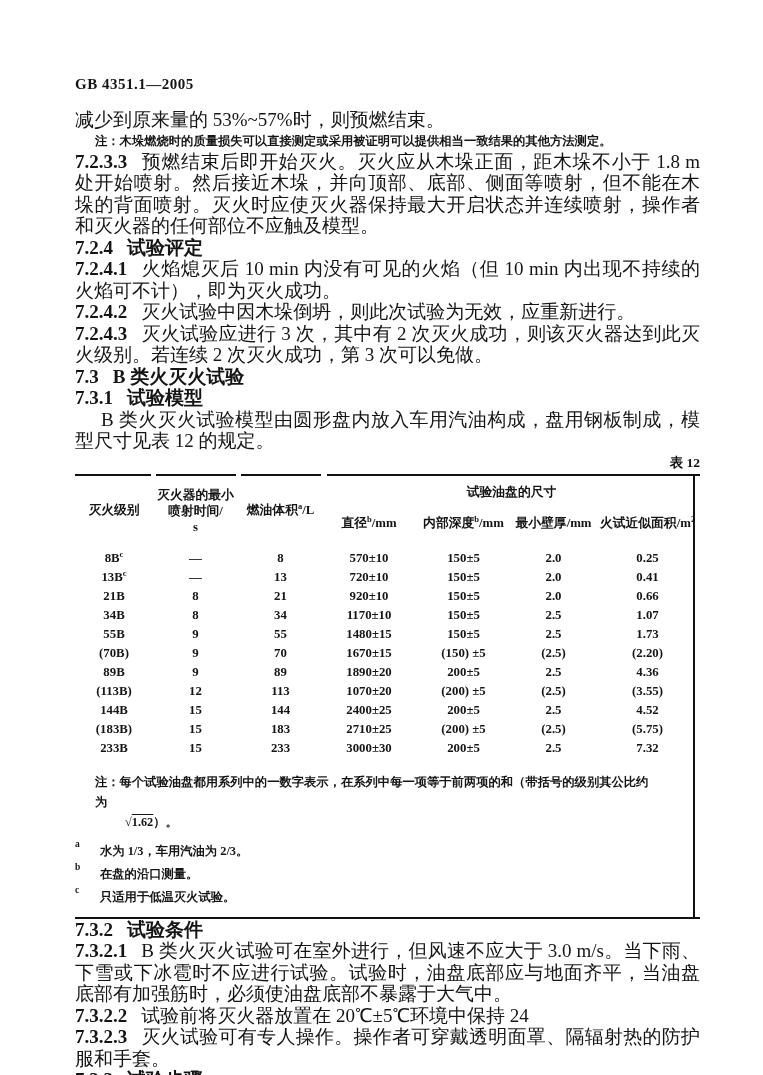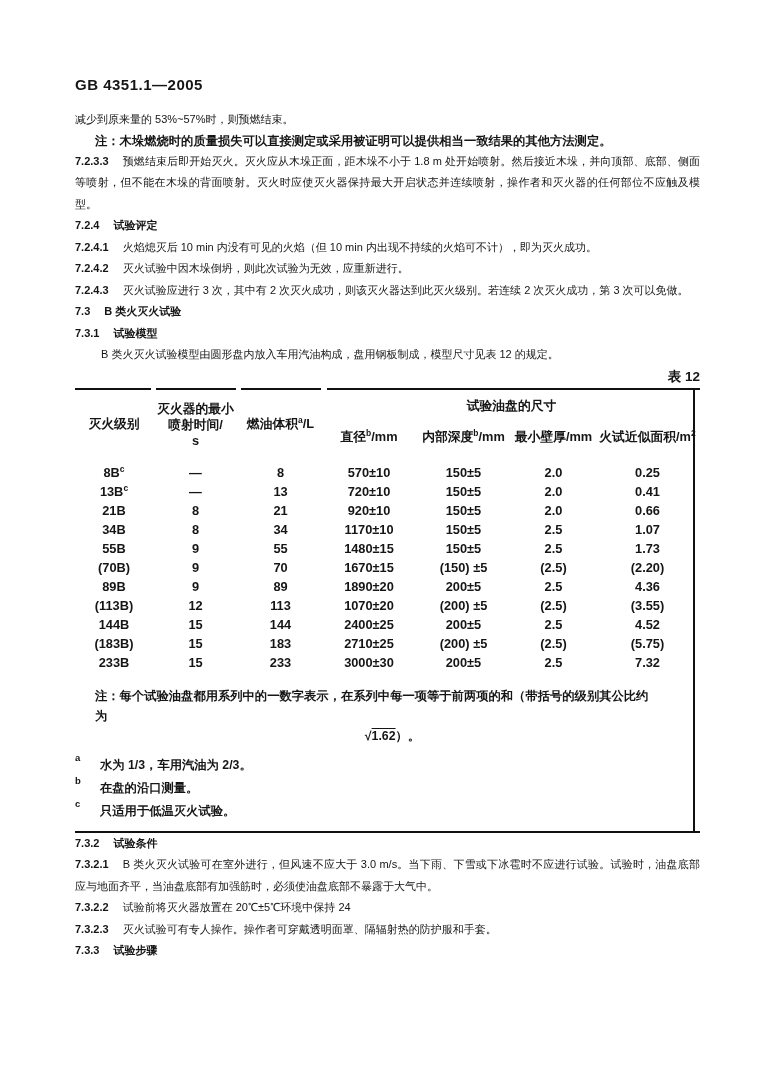--- a/index.html
+++ b/index.html
@@ -1,30 +1,30 @@
 <!DOCTYPE html>
 <html><head>
 <meta charset="utf-8">
 <style>
   html,body{margin:0;padding:0;background:#ffffff;}
   .page{
     position:relative;
     width:763px;height:1075px;
     background:#fff;color:#151515;
-    font-family:Liberation Sans, sans-serif;
+    font-family:Liberation Serif, serif;
     box-sizing:border-box;
     padding:76px 63px 0 75px;
     overflow:hidden;
   }
   .doc-number{
     font-size:15px;font-weight:bold;letter-spacing:0.5px;
     margin:0 0 16px 0;
   }
   p.body{
-    font-size:11px;line-height:21.5px;margin:0;
+    font-size:19px;line-height:21.5px;margin:0;
     text-align:justify;text-justify:inter-character;
   }
   p.body .num{font-weight:bold;margin-right:14px;white-space:nowrap;}
   p.heading{font-weight:bold;}
   p.indent1{text-indent:26px;}
   .small-note{
     font-size:12.3px;line-height:20px;margin:0;padding-left:20px;
     font-weight:bold;
   }
   
@@ -62,21 +62,21 @@
   table.t12 thead .group-row th{height:26px;padding-top:6px;}
   table.t12 thead .sub-row th{height:36px;vertical-align:middle;}
   table.t12 .mline span{display:block;line-height:16px;}
   table.t12 tbody td{height:19px;line-height:19px;}
   table.t12 tbody tr.first td{padding-top:7px;}
   sup{font-size:8.5px;vertical-align:super;line-height:0;}
   .tbl-note{
     font-size:12.3px;line-height:20px;font-weight:600;
     margin:14px 0 0 0;padding-left:20px;padding-right:40px;
   }
-  .tbl-note .line2{padding-left:30px;text-align:center;}
+  .tbl-note .line2{padding-left:30px;}
   .overline{text-decoration:overline;}
   .footnotes{margin-top:8px;}
   .footnote{
     font-size:12.3px;line-height:23px;font-weight:600;
     padding-left:25px;margin:0;position:relative;
   }
   .footnote sup{position:absolute;left:0;top:4px;font-size:9.5px;}
   .after-table{margin-top:12px;}
   .gap-s{margin-top:2px;}
 </style>

